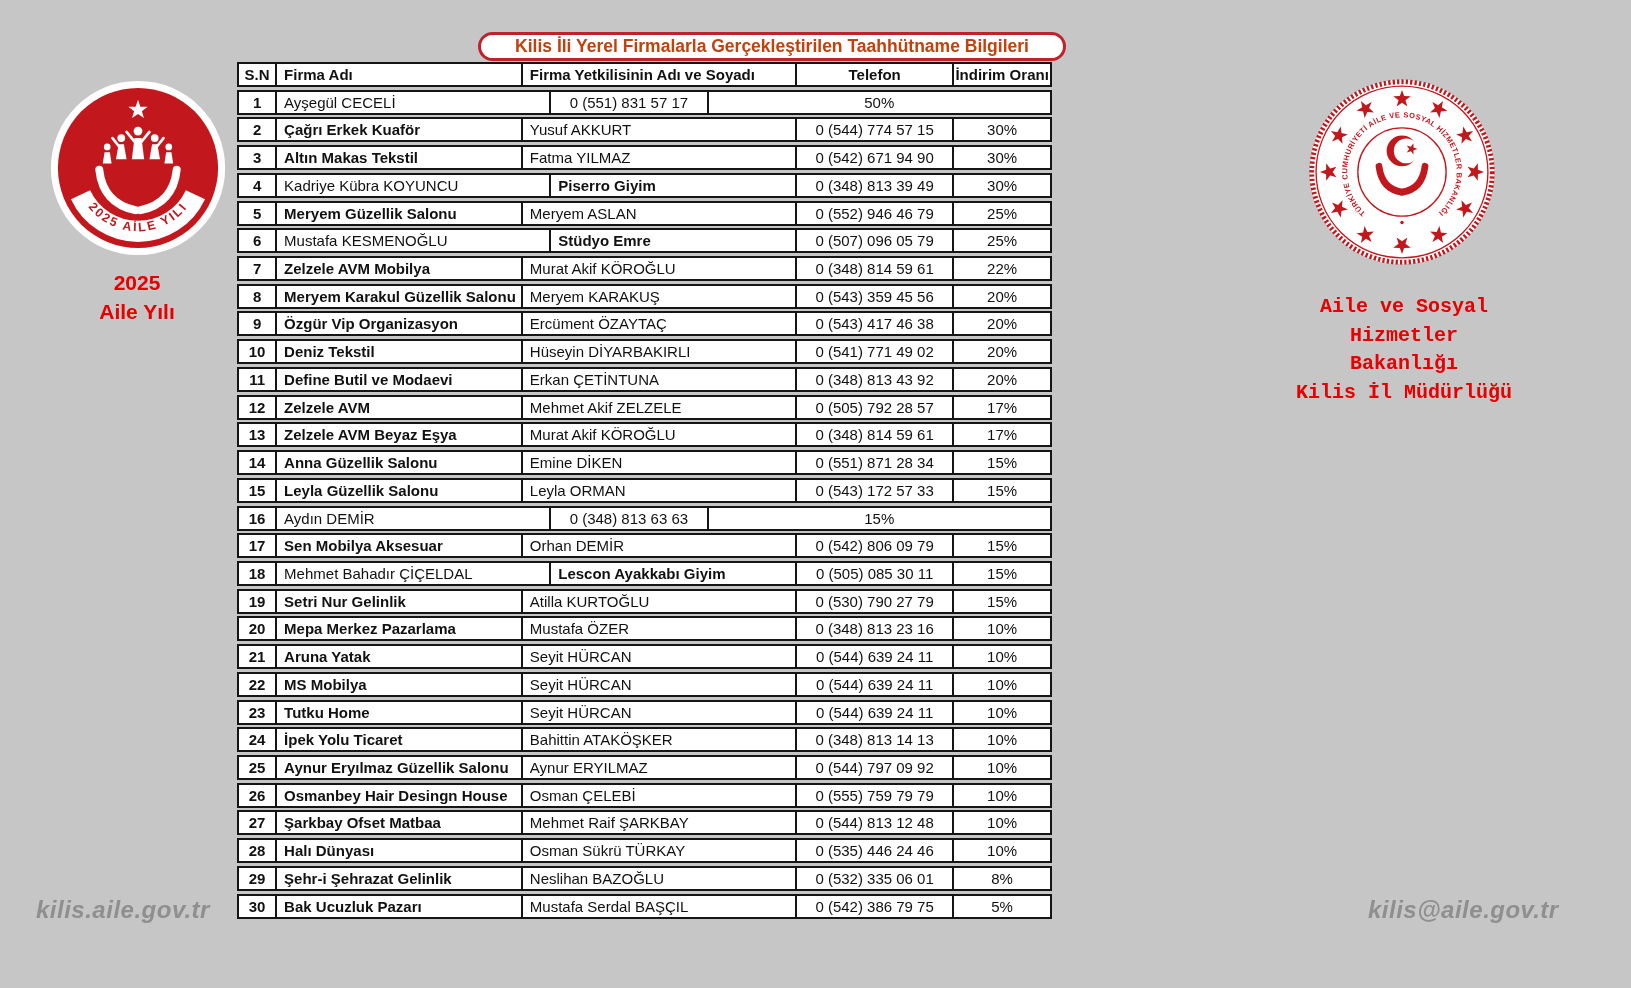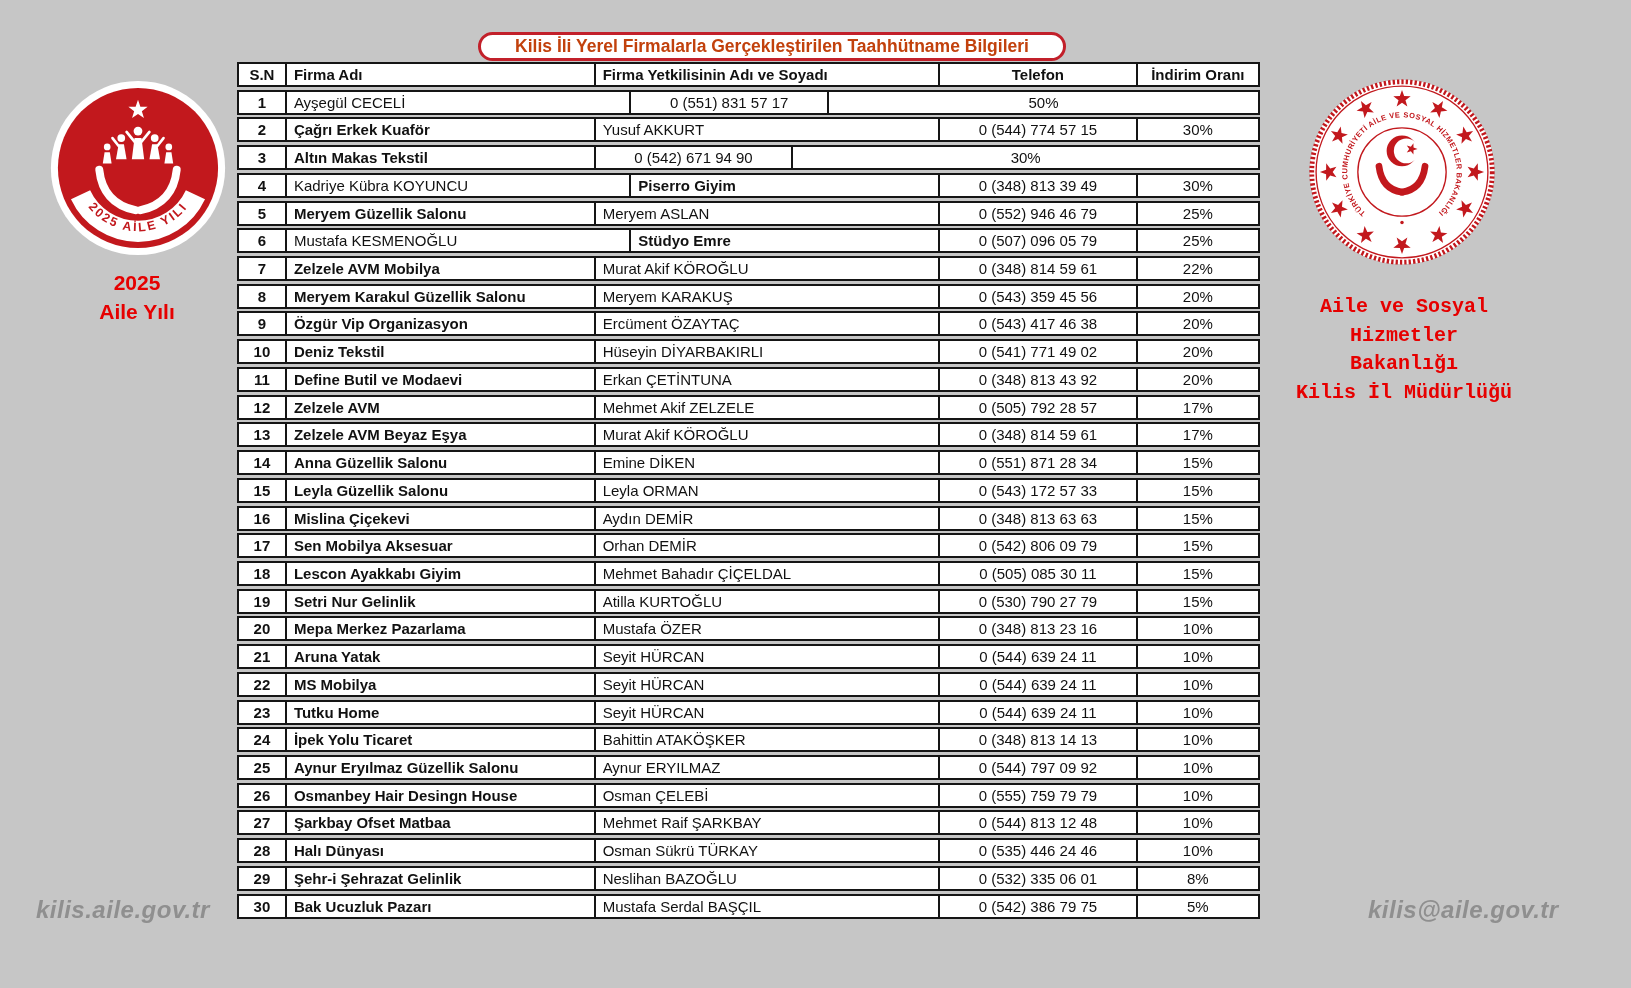--- a/index.html
+++ b/index.html
@@ -14,21 +14,21 @@
   
   .title-capsule{
     position:absolute;left:478px;top:32px;width:588px;height:29px;
     background:#fff;border:3px solid var(--title-border,#c2202a);border-radius:16px;
     box-sizing:border-box;display:flex;align-items:center;justify-content:center;
     font-weight:bold;font-size:17.5px;color:#c2410c;z-index:5;white-space:nowrap;
   }
 
   
   .table-wrap{
-    position:absolute;left:237px;top:62px;width:1023px;height:857px;
+    position:absolute;left:237px;top:62px;width:815px;height:857px;
     display:flex;flex-direction:column;justify-content:space-between;
   }
   .t-row{
     height:25px;background:#fff;border:2px solid var(--table-border,#151515);
     box-sizing:border-box;display:flex;align-items:stretch;flex:0 0 auto;
   }
   .cell{
     display:flex;align-items:center;font-size:15px;color:#111;
     box-sizing:border-box;overflow:hidden;white-space:nowrap;
   }
@@ -91,20 +91,21 @@
       <div class="t-row">
         <div class="cell c-sn">2</div>
         <div class="cell c-firma">Çağrı Erkek Kuaför</div>
         <div class="cell c-yetkili">Yusuf AKKURT</div>
         <div class="cell c-tel">0 (544) 774 57 15</div>
         <div class="cell c-ind">30%</div>
       </div>
       <div class="t-row">
         <div class="cell c-sn">3</div>
         <div class="cell c-firma">Altın Makas Tekstil</div>
+        <div class="cell c-yetkili">Fatma YILMAZ</div>
         <div class="cell c-tel">0 (542) 671 94 90</div>
         <div class="cell c-ind">30%</div>
       </div>
       <div class="t-row">
         <div class="cell c-sn">4</div>
         <div class="cell c-yetkili">Kadriye Kübra KOYUNCU</div>
         <div class="cell c-firma">Piserro Giyim</div>
         <div class="cell c-tel">0 (348) 813 39 49</div>
         <div class="cell c-ind">30%</div>
       </div>
@@ -180,36 +181,35 @@
       </div>
       <div class="t-row">
         <div class="cell c-sn">15</div>
         <div class="cell c-firma">Leyla Güzellik Salonu</div>
         <div class="cell c-yetkili">Leyla ORMAN</div>
         <div class="cell c-tel">0 (543) 172 57 33</div>
         <div class="cell c-ind">15%</div>
       </div>
       <div class="t-row">
         <div class="cell c-sn">16</div>
-        <div class="cell c-firma">Mislina Çiçekevi</div>
         <div class="cell c-yetkili">Aydın DEMİR</div>
         <div class="cell c-tel">0 (348) 813 63 63</div>
         <div class="cell c-ind">15%</div>
       </div>
       <div class="t-row">
         <div class="cell c-sn">17</div>
         <div class="cell c-firma">Sen Mobilya Aksesuar</div>
         <div class="cell c-yetkili">Orhan DEMİR</div>
         <div class="cell c-tel">0 (542) 806 09 79</div>
         <div class="cell c-ind">15%</div>
       </div>
       <div class="t-row">
         <div class="cell c-sn">18</div>
+        <div class="cell c-yetkili">Mehmet Bahadır ÇİÇELDAL</div>
         <div class="cell c-firma">Lescon Ayakkabı Giyim</div>
-        <div class="cell c-yetkili">Mehmet Bahadır ÇİÇELDAL</div>
         <div class="cell c-tel">0 (505) 085 30 11</div>
         <div class="cell c-ind">15%</div>
       </div>
       <div class="t-row">
         <div class="cell c-sn">19</div>
         <div class="cell c-firma">Setri Nur Gelinlik</div>
         <div class="cell c-yetkili">Atilla KURTOĞLU</div>
         <div class="cell c-tel">0 (530) 790 27 79</div>
         <div class="cell c-ind">15%</div>
       </div>

